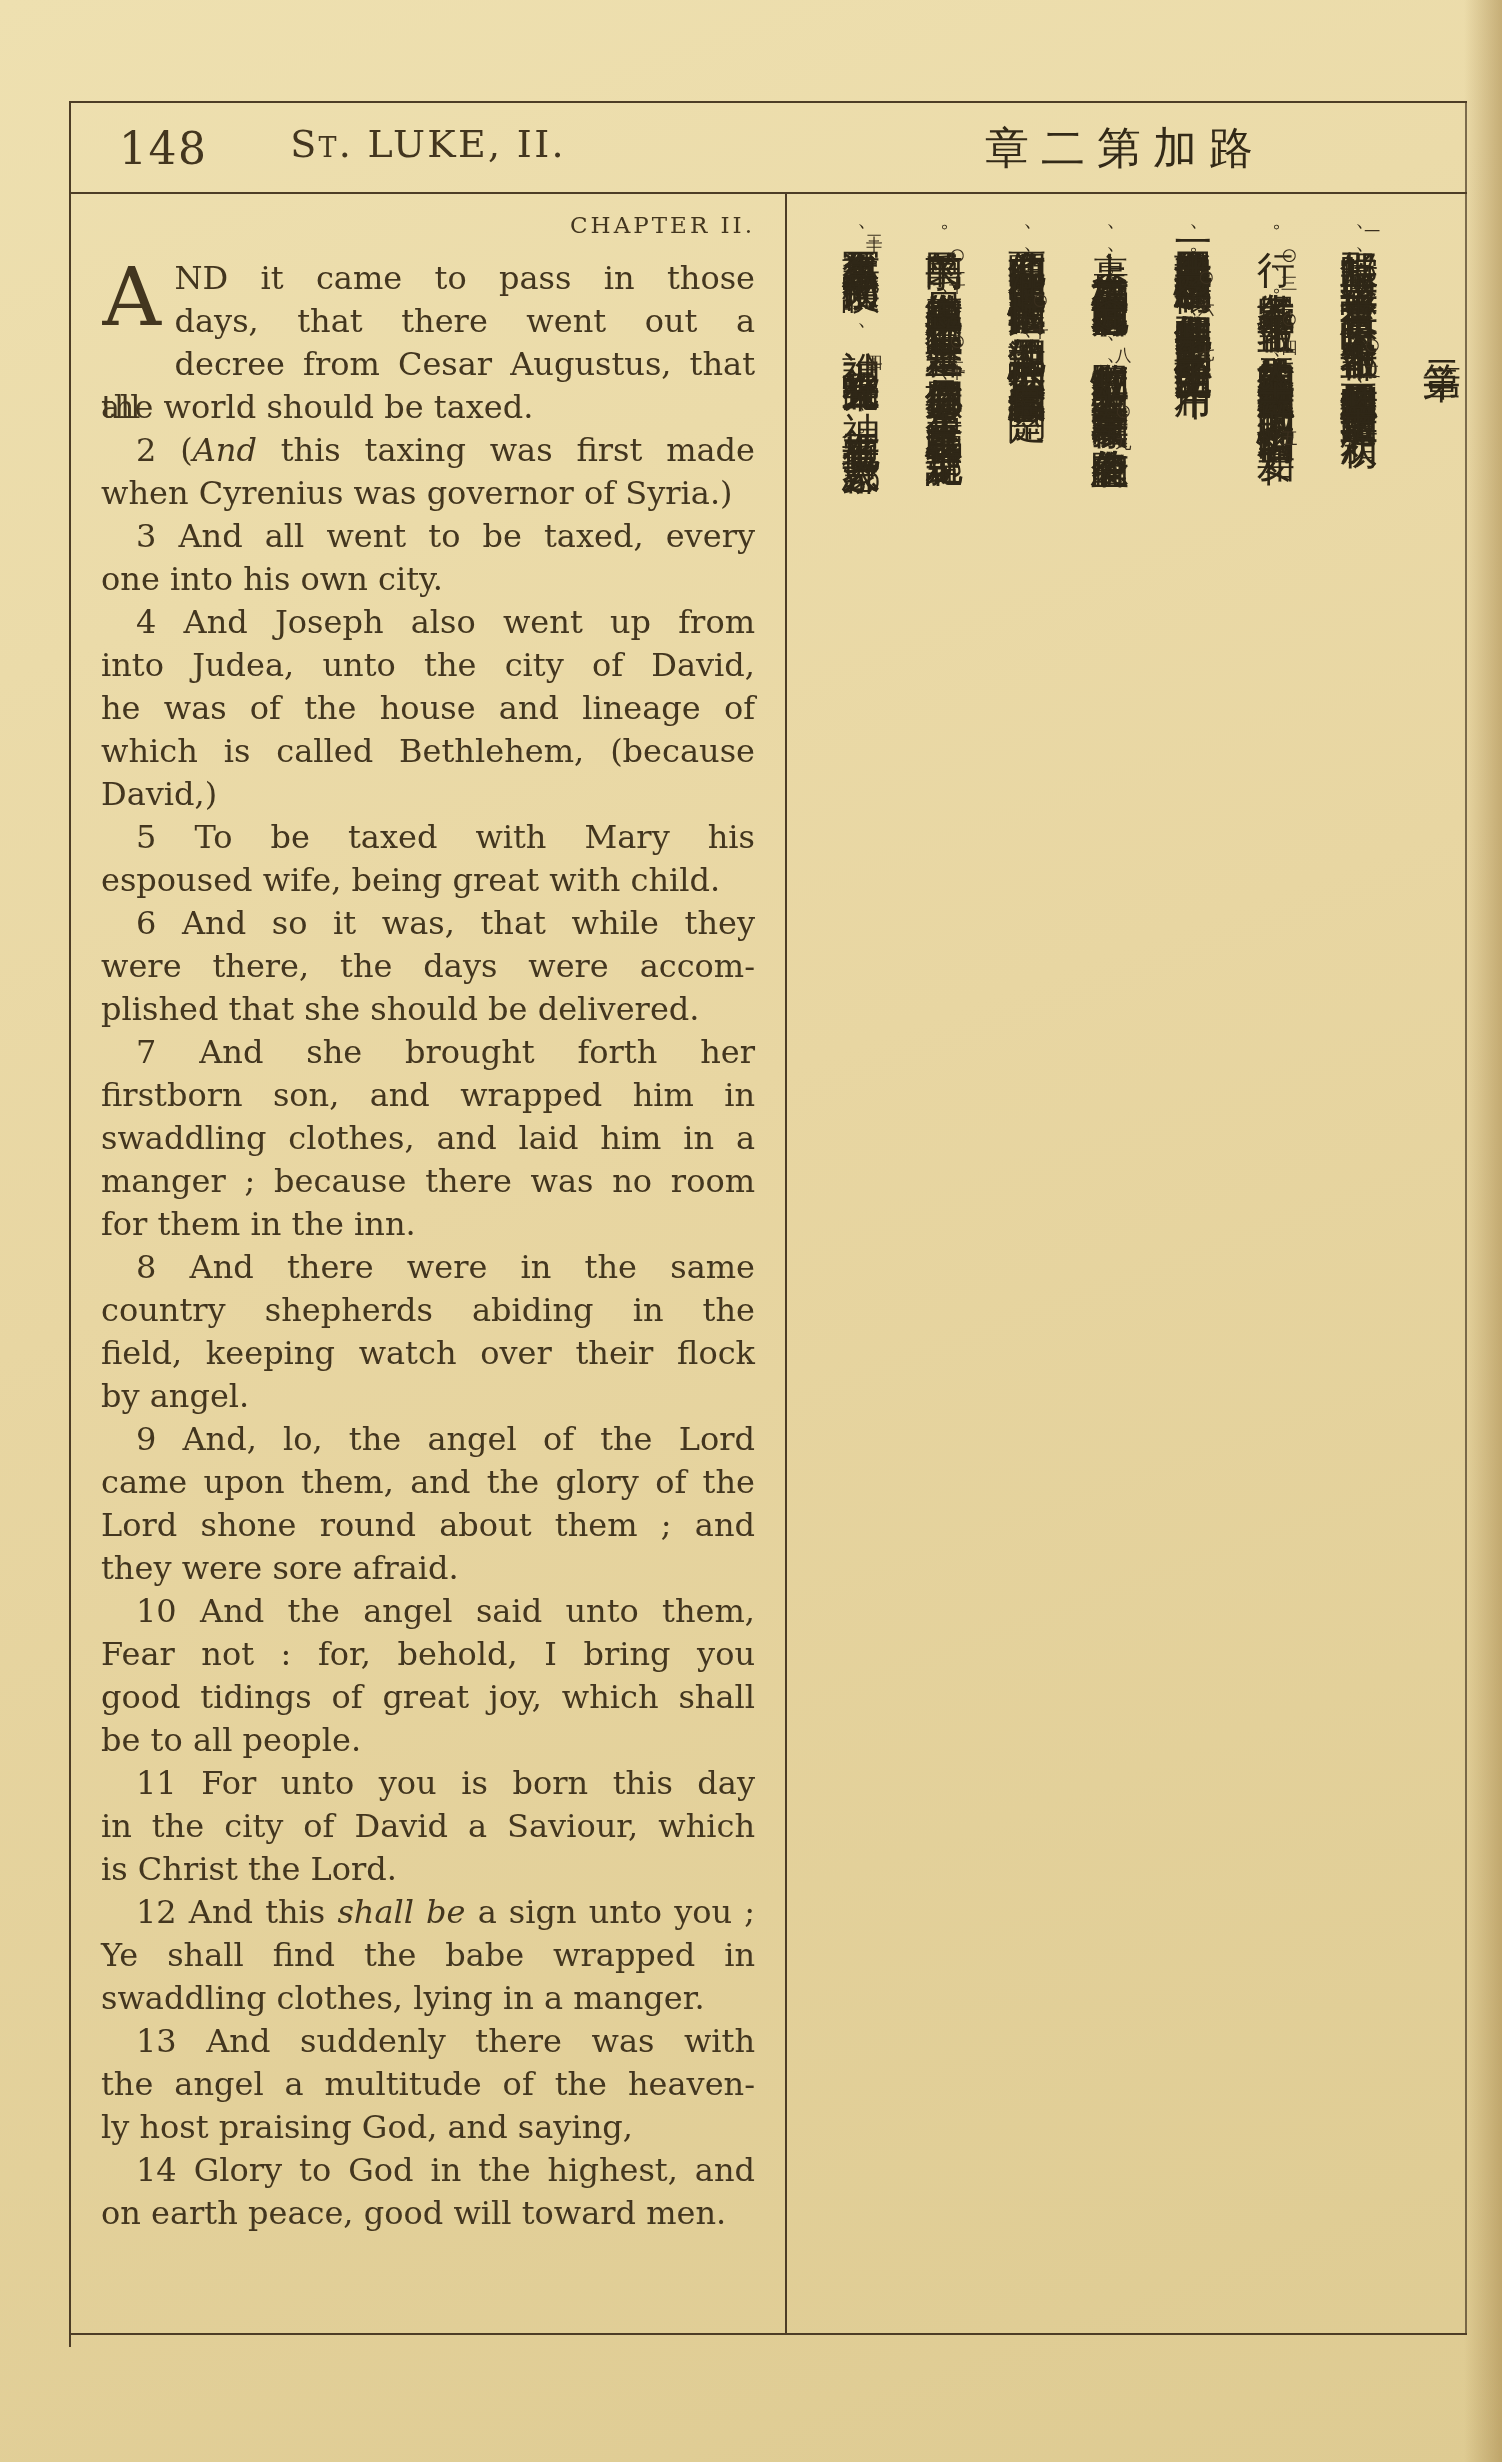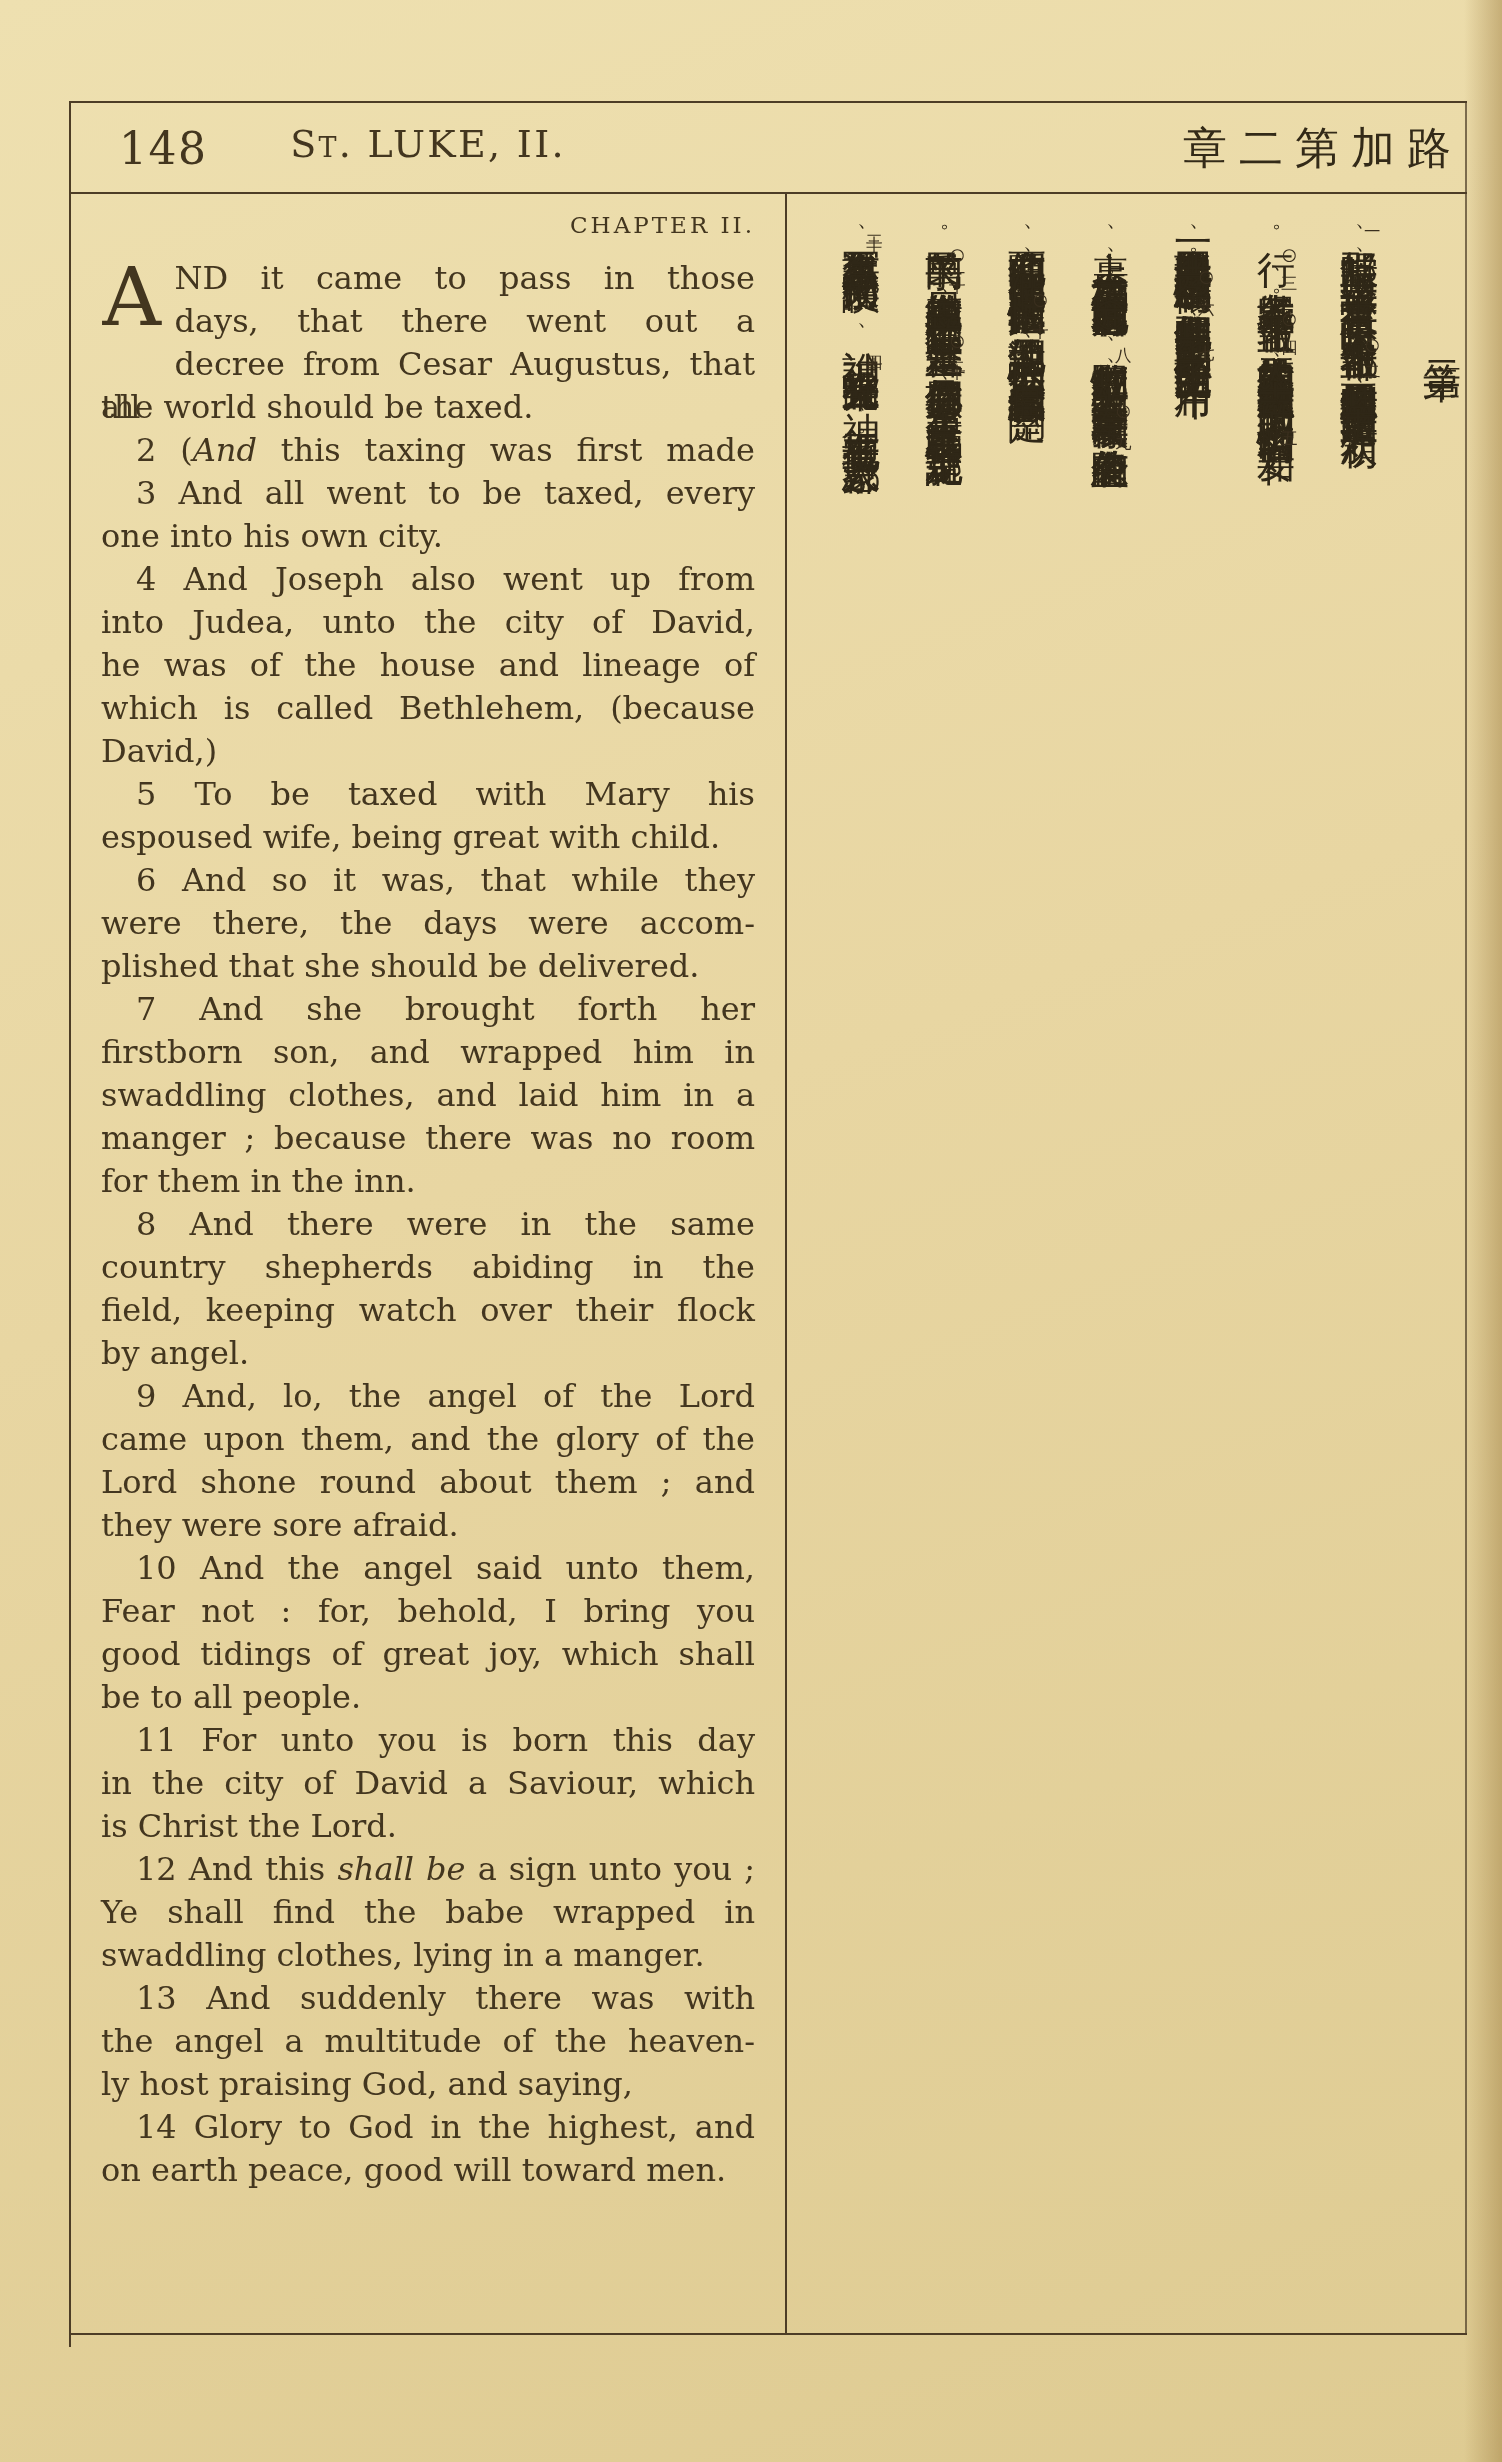--- a/index.html
+++ b/index.html
@@ -16,21 +16,21 @@
   #rule-top{left:69px;top:101px;width:1398px;height:2.3px;}
   #rule-header{left:69px;top:192px;width:1398px;height:2.3px;}
   #rule-bottom{left:69px;top:2333px;width:1398px;height:2.3px;}
   #border-left{left:69px;top:101px;width:2.3px;height:2246px;}
   #border-right{left:1465px;top:101px;width:1.5px;height:2234px;opacity:.7;}
   #divider{left:785px;top:192px;width:2.3px;height:2141px;}
 
   .hnum{position:absolute;left:119px;top:123px;font-size:44px;letter-spacing:1.5px;}
   .htitle-left{position:absolute;left:71px;top:122px;width:714px;text-align:center;
     font-size:38px;letter-spacing:2.3px;font-variant:small-caps;}
-  .htitle-right{position:absolute;left:787px;top:119px;width:676px;text-align:right;
+  .htitle-right{position:absolute;left:787px;top:119px;width:676px;text-align:center;
     font-size:44px;letter-spacing:12px;color:#332a18;
     font-family:"DejaVu Serif",serif;}
 
   .eng{position:absolute;left:101px;top:212px;width:654px;}
   .eng-heading{text-align:right;font-size:23px;letter-spacing:3px;margin-bottom:19px;}
   .eng-lines{position:relative;}
   .dropcap{float:left;font-size:81px;line-height:75px;height:84px;width:63px;
     margin:3px 9px 0 1.5px;}
   .eline{font-size:32px;line-height:43px;height:43px;white-space:normal;
     text-align:justify;text-align-last:justify;}
@@ -68,20 +68,21 @@
 
 <div class="eng">
   <div class="eng-heading">CHAPTER II.</div>
   <div class="eng-lines">
     <span class="dropcap">A</span>
   <div class="eline">ND it came to pass in those</div>
       <div class="eline" style="padding-left: 13.5px;">days, that there went out a</div>
       <div class="eline">decree from Cesar Augustus, that all</div>
       <div class="eline end">the world should be taxed.</div>
       <div class="eline ind">2 (<i>And</i> this taxing was first made</div>
+      <div class="eline end">when Cyrenius was governor of Syria.)</div>
       <div class="eline ind">3 And all went to be taxed, every</div>
       <div class="eline end">one into his own city.</div>
       <div class="eline ind">4 And Joseph also went up from</div>
       <div class="eline">into Judea, unto the city of David,</div>
       <div class="eline">he was of the house and lineage of</div>
       <div class="eline">which is called Bethlehem, (because</div>
       <div class="eline end">David,)</div>
       <div class="eline ind">5 To be taxed with Mary his</div>
       <div class="eline end">espoused wife, being great with child.</div>
       <div class="eline ind">6 And so it was, that while they</div>

